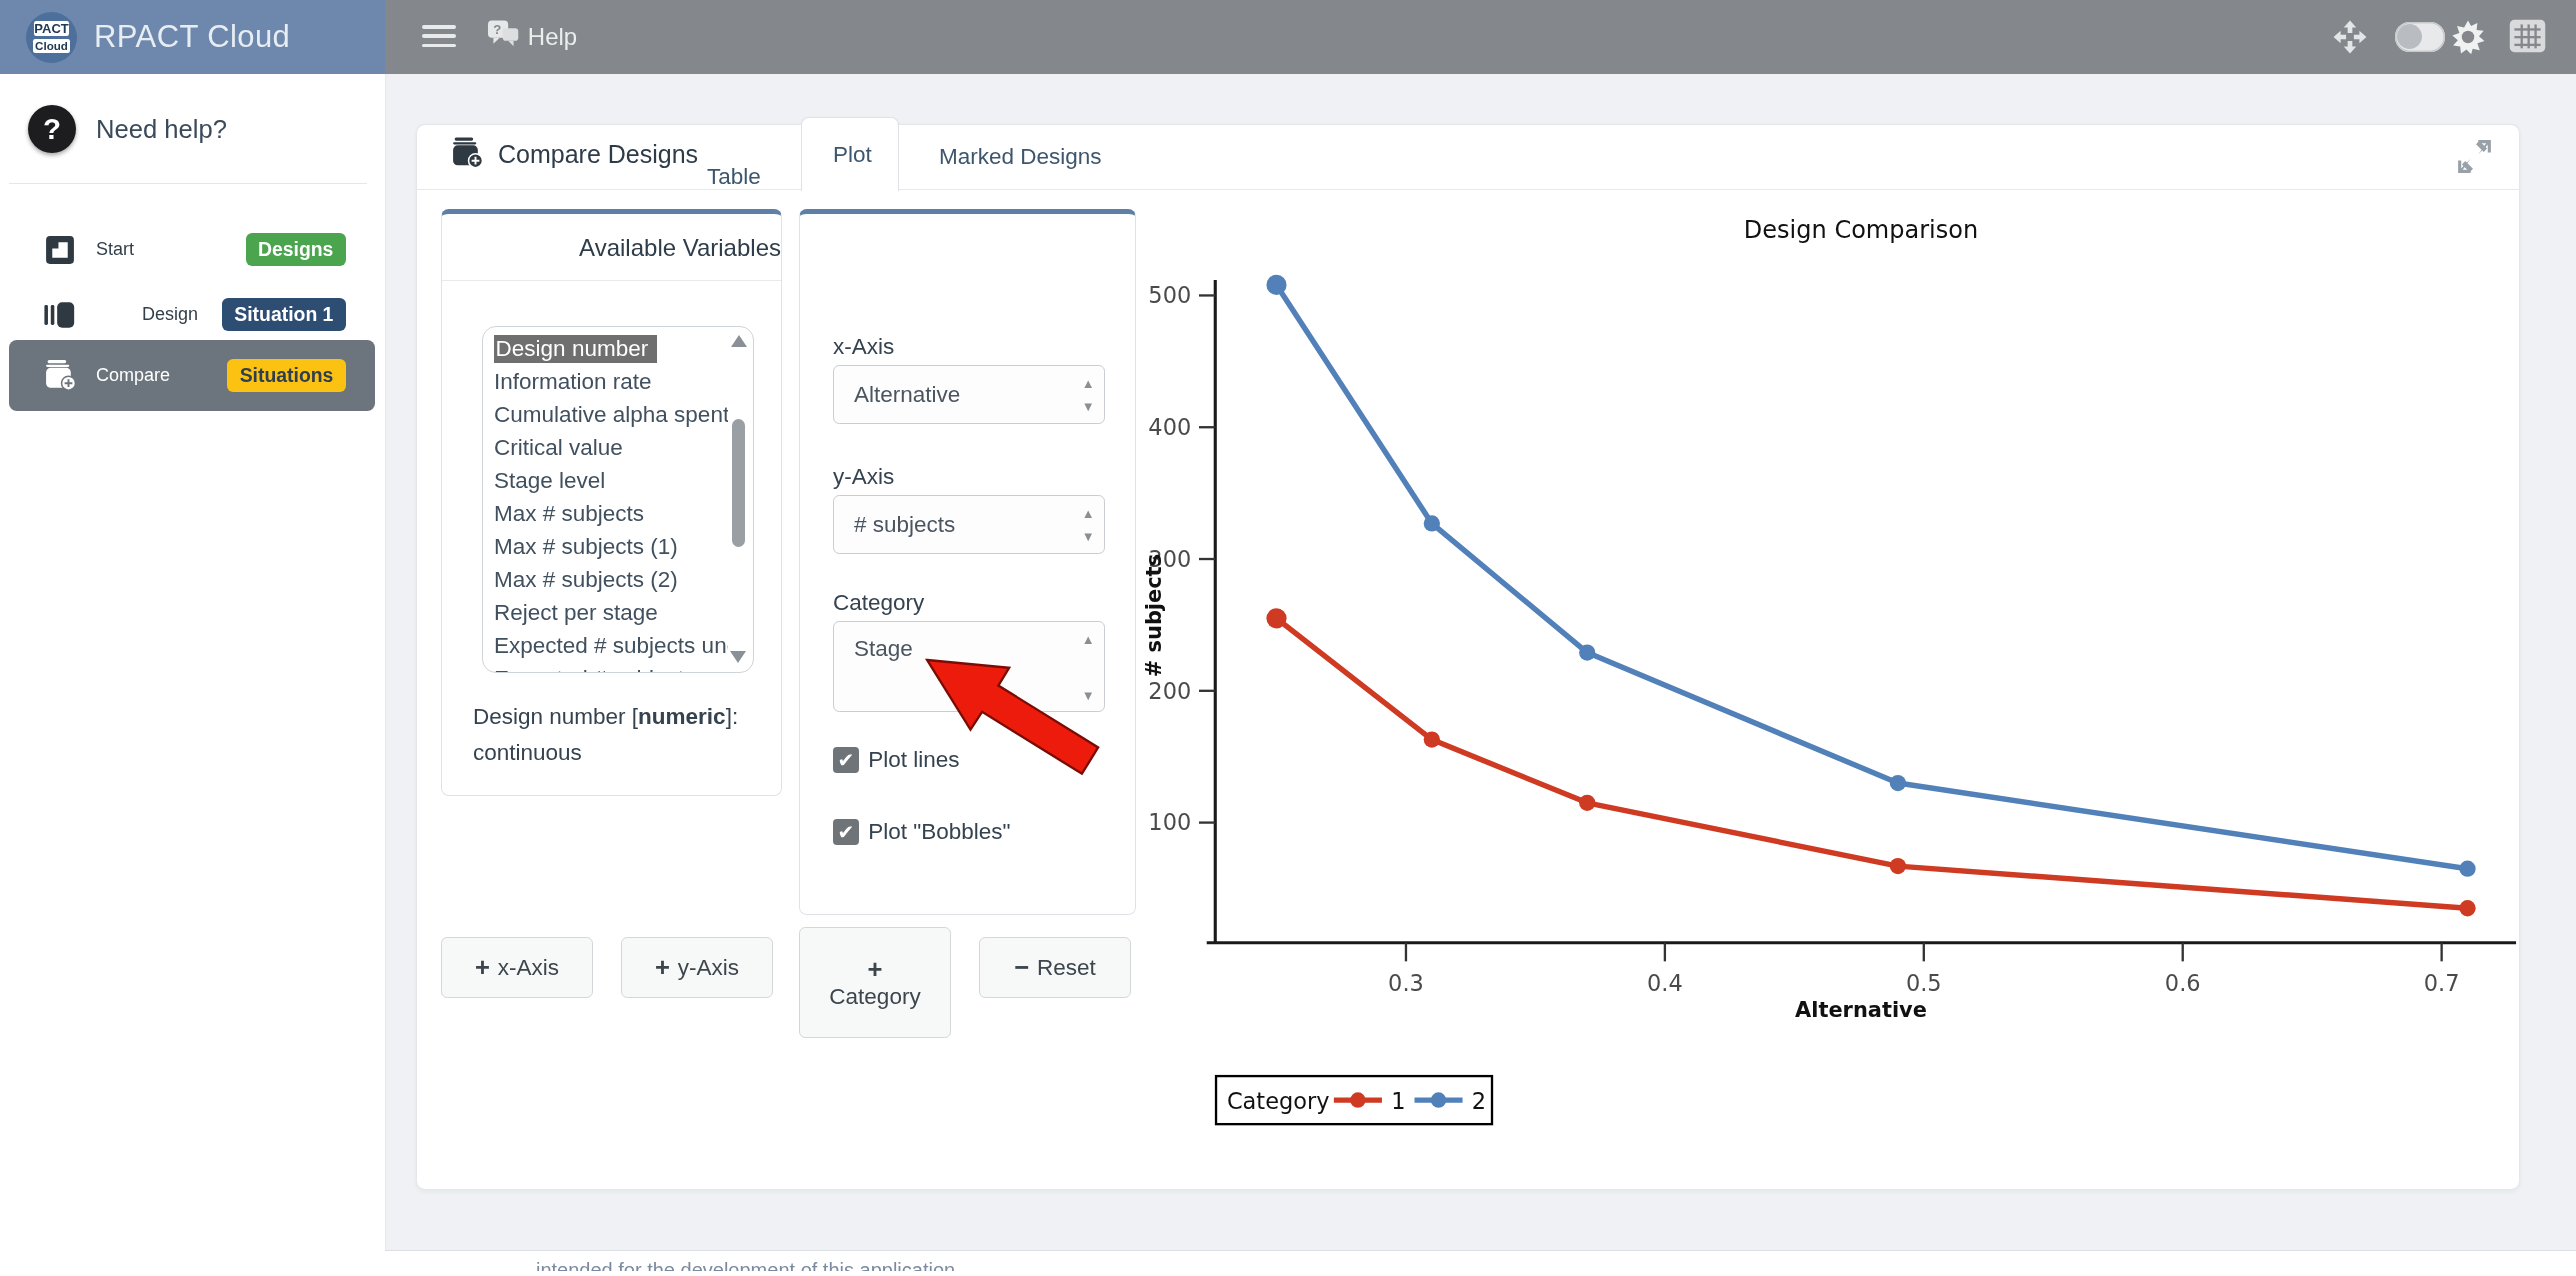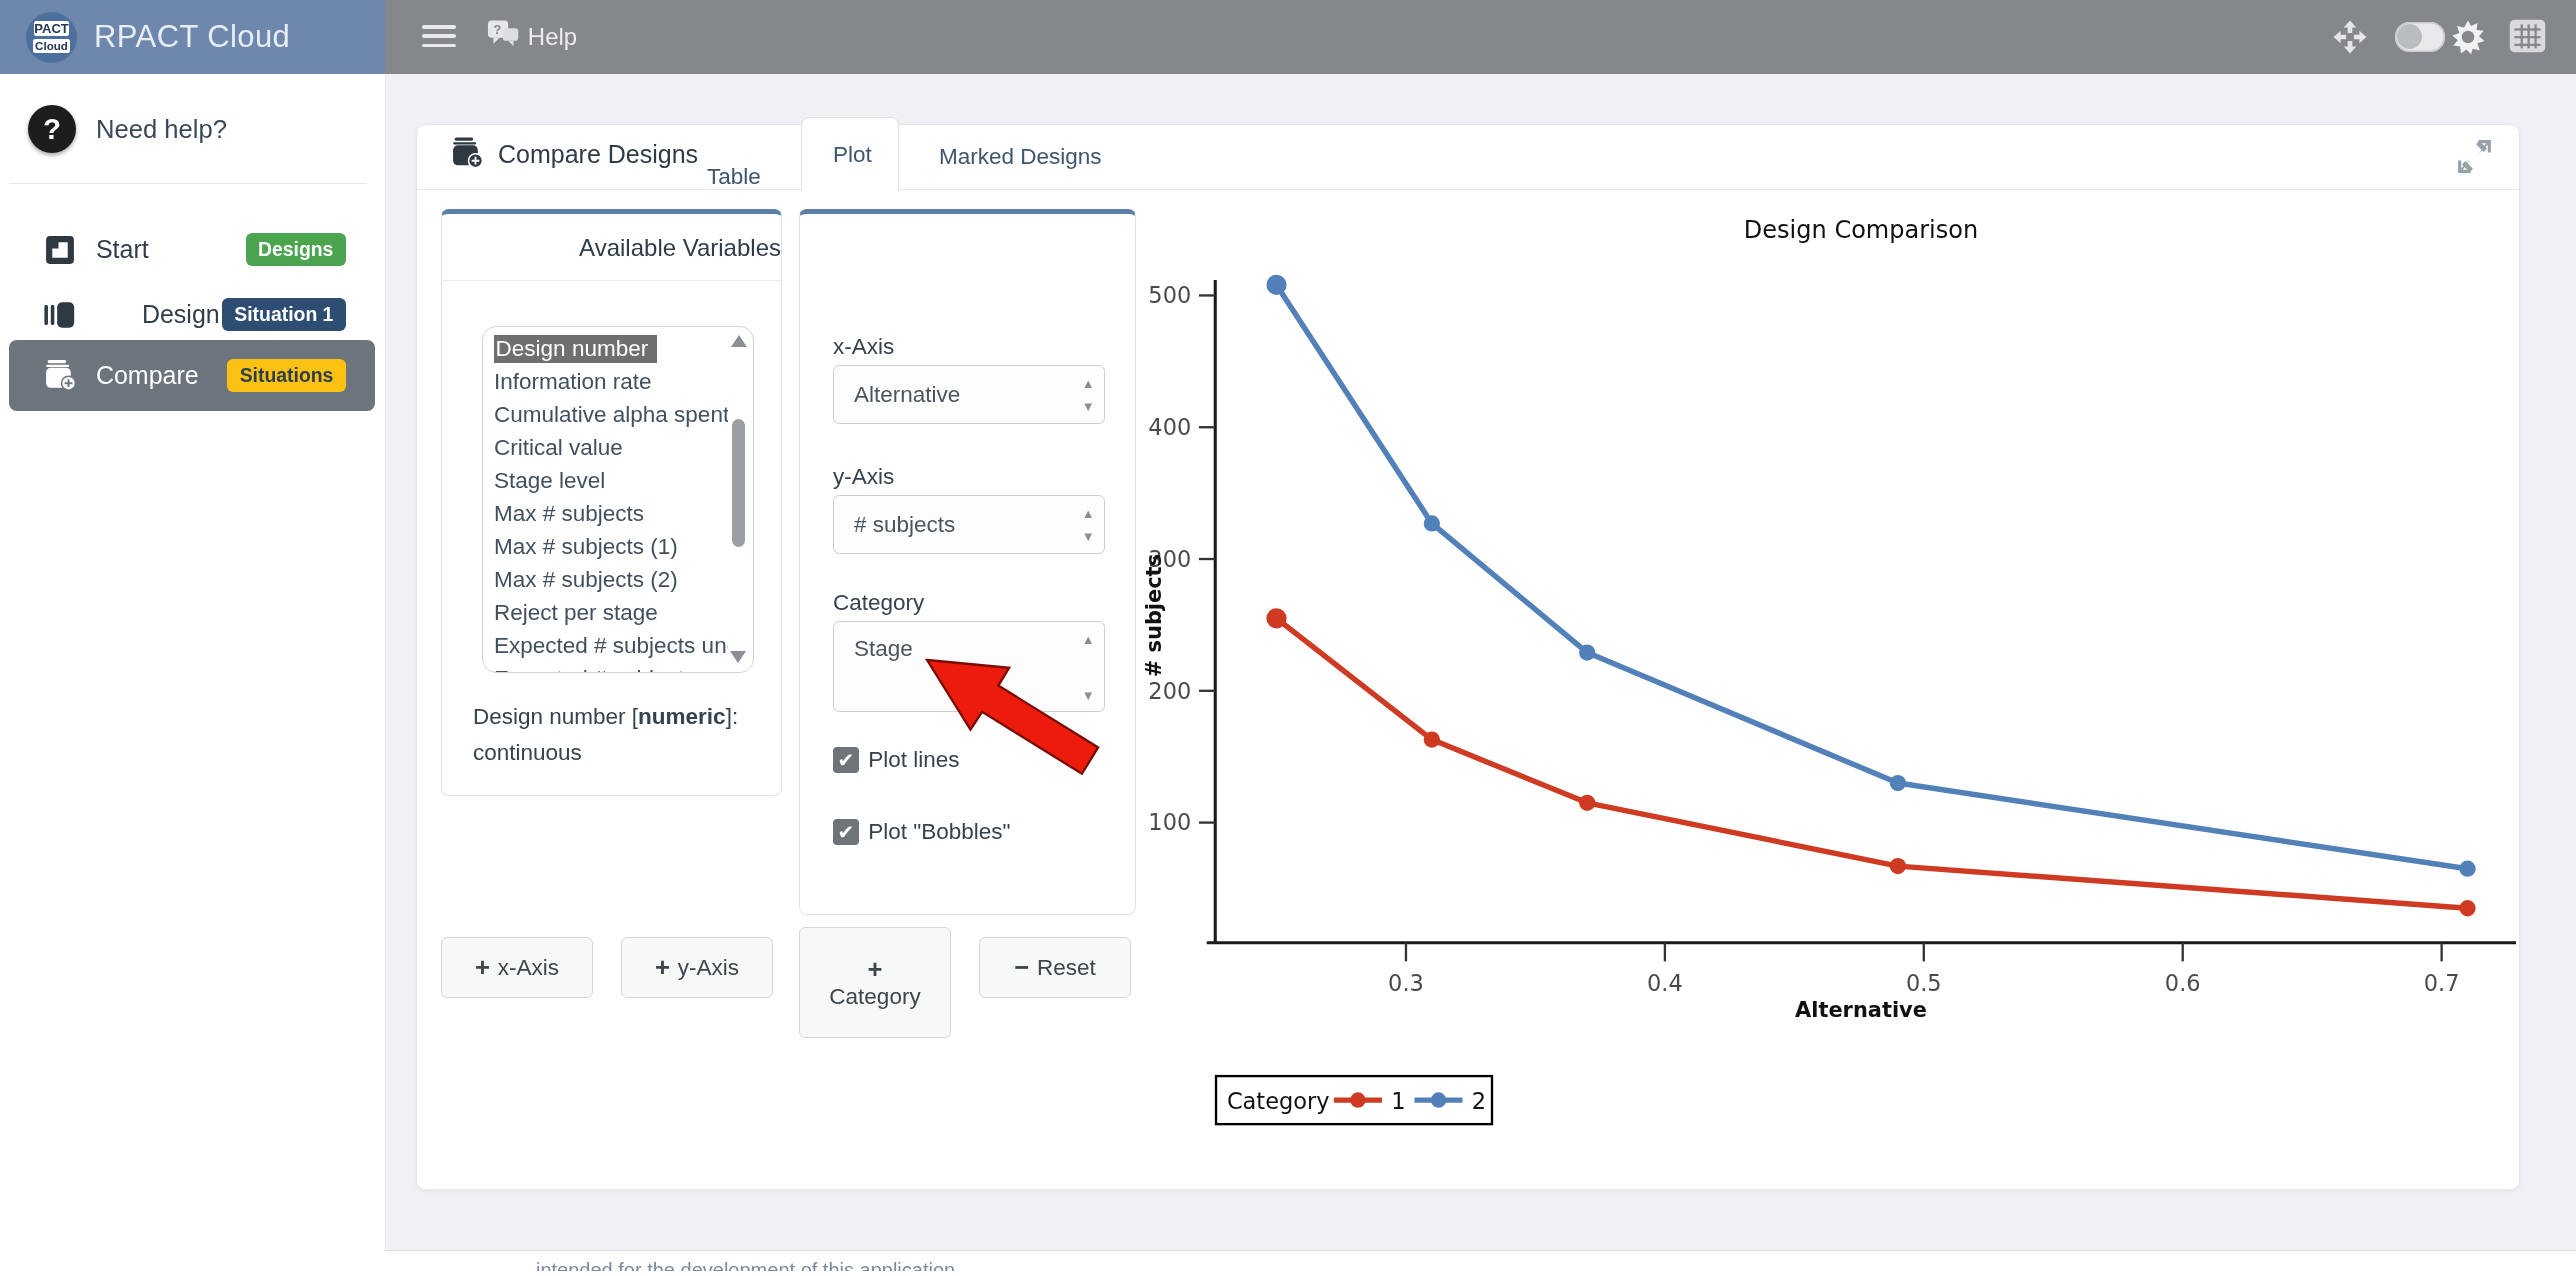--- a/index.html
+++ b/index.html
@@ -29,21 +29,21 @@
   
   #sidebar{left:0;top:74px;width:385px;height:1203px;background:#ffffff;border-right:1.6px solid #e7e9ec;}
   #need-help{position:absolute;left:0;top:31px;width:100%;display:flex;align-items:center;}
   #need-help .qcircle{width:48px;height:48px;border-radius:50%;background:#1d1d1f;margin-left:28px;
        color:#fff;font-size:29.5px;font-weight:bold;display:flex;align-items:center;justify-content:center;
        box-shadow:0 2.3px 4.7px rgba(0,0,0,.35);}
   #need-help .txt{font-size:25.6px;color:#3a4a5a;margin-left:20px;}
   #side-divider{position:absolute;left:9.3px;top:109px;width:358px;height:0;border-top:1.6px solid #e4e6e8;}
   .side-item{position:absolute;left:9.3px;width:366px;height:71px;border-radius:7.8px;display:flex;align-items:center;cursor:pointer;}
   .side-item .icon{width:34px;margin-left:34px;display:flex;justify-content:center;}
-  .side-item .label{font-size:25px;color:#323f4b;margin-left:18.6px;}
+  .side-item .label{font-size:18px;color:#323f4b;margin-left:18.6px;}
   .side-item.active{background:#6c757d;}
   .side-item.active .label{color:#ffffff;}
   .badge{position:absolute;right:29.5px;font-size:19.4px;border-radius:6.2px;padding:5.4px 12.4px;font-weight:bold;}
 
   
   #card{left:416px;top:124px;width:2102px;height:1064px;background:#fff;border:1.6px solid #e4e6ea;
         border-radius:9.3px;box-shadow:0 1.6px 4.7px rgba(40,50,60,.05);}
   #card-header{position:absolute;left:0;top:0;width:100%;height:64px;border-bottom:1.6px solid #e7e9ec;}
   #card-title-row{position:absolute;left:33px;top:11px;display:flex;align-items:center;}
   #card-title{font-size:25px;color:#2e3c49;margin-left:14px;}

